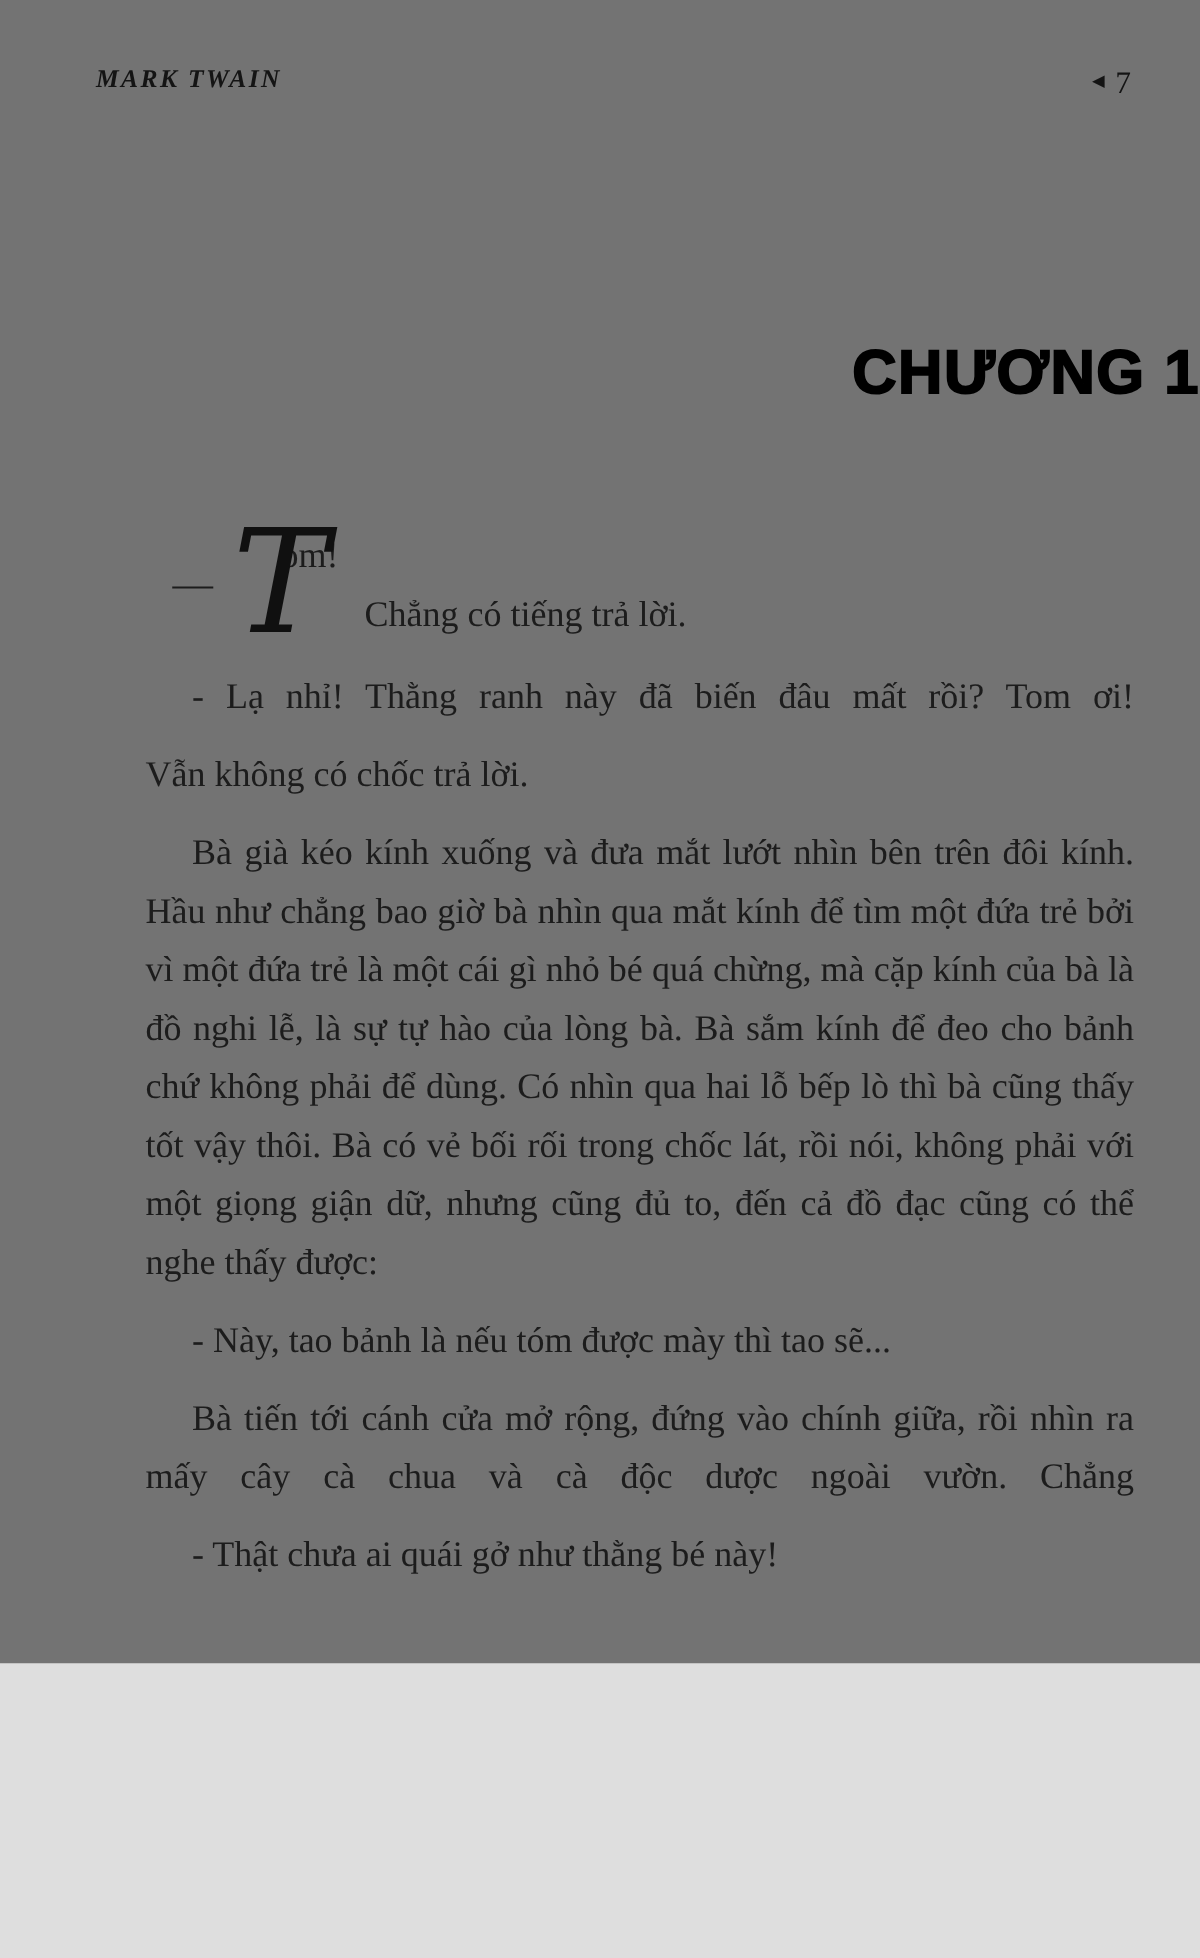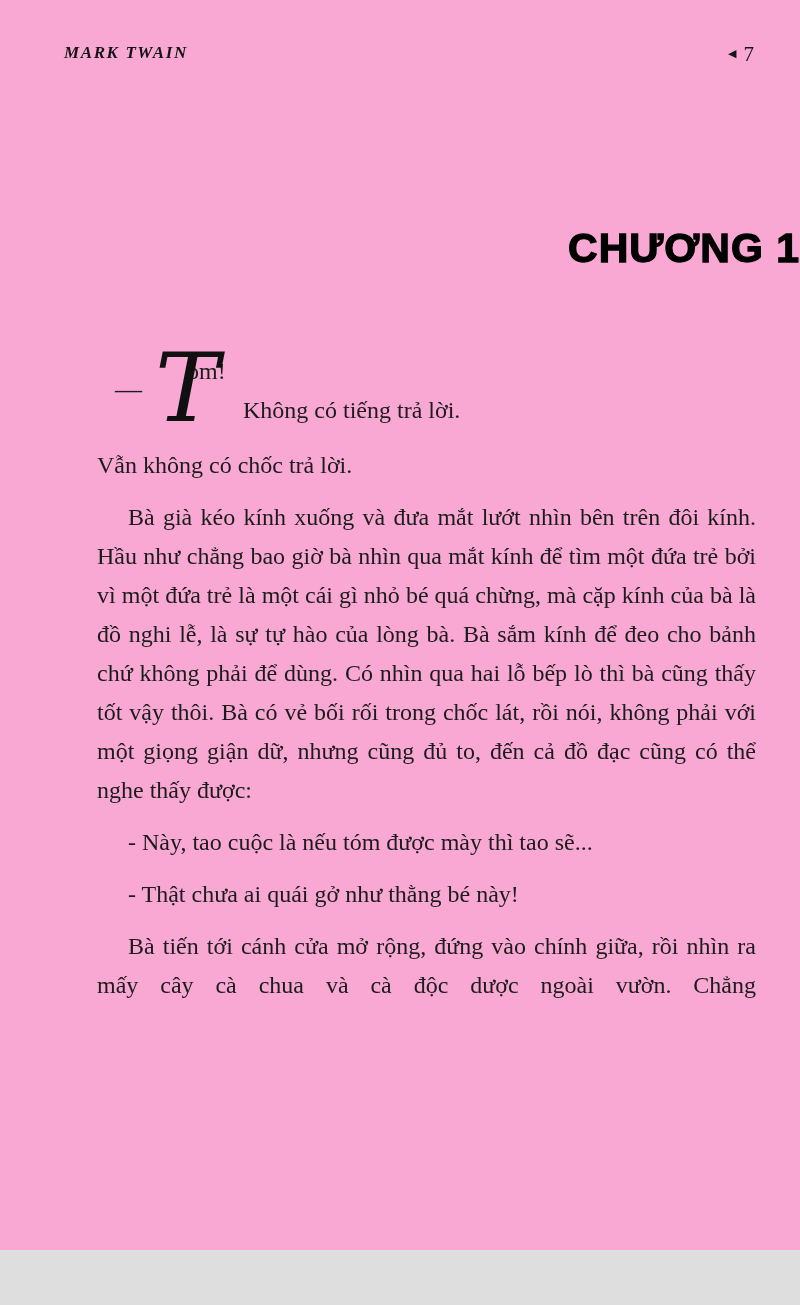--- a/index.html
+++ b/index.html
@@ -1,22 +1,22 @@
 <!DOCTYPE html>
 <html><head>
 <meta charset="utf-8">
 <style>
   * { margin: 0; padding: 0; box-sizing: border-box; }
   html, body { background: #dedede; }
   .page {
     position: relative;
     width: 800px;
-    height: 1250px;
+    height: 1109px;
     margin: 0 auto;
-    background: #f9a8d4;
+    background: #737373;
     color: #1b1b1b;
     overflow: hidden;
   }
   .running-head {
     position: absolute;
     top: 44px;
     left: 64px;
     right: 46px;
     display: flex;
     justify-content: space-between;
@@ -97,24 +97,25 @@
   </div>
 
   <div class="chapter-title">CHƯƠNG 1</div>
 
   <div class="body-text">
 
     <div class="para opening">
       <span class="dash">—</span>
       <span class="dropcap">T</span>
       <span class="line1">om!</span>
-      <span class="line2">Không có tiếng trả lời.</span>
+      <span class="line2">Chẳng có tiếng trả lời.</span>
     </div>
 
+    <div class="para indent fill">- Lạ nhỉ! Thằng ranh này đã biến đâu mất rồi? Tom ơi!</div>
     <div class="para">Vẫn không có chốc trả lời.</div>
     <div class="para indent">Bà già kéo kính xuống và đưa mắt lướt nhìn bên trên đôi kính. Hầu như chẳng bao giờ bà nhìn qua mắt kính để tìm một đứa trẻ bởi vì một đứa trẻ là một cái gì nhỏ bé quá chừng, mà cặp kính của bà là đồ nghi lễ, là sự tự hào của lòng bà. Bà sắm kính để đeo cho bảnh chứ không phải để dùng. Có nhìn qua hai lỗ bếp lò thì bà cũng thấy tốt vậy thôi. Bà có vẻ bối rối trong chốc lát, rồi nói, không phải với một giọng giận dữ, nhưng cũng đủ to, đến cả đồ đạc cũng có thể nghe thấy được:</div>
-    <div class="para indent">- Này, tao cuộc là nếu tóm được mày thì tao sẽ...</div>
+    <div class="para indent">- Này, tao bảnh là nếu tóm được mày thì tao sẽ...</div>
+    <div class="para indent fill">Bà tiến tới cánh cửa mở rộng, đứng vào chính giữa, rồi nhìn ra mấy cây cà chua và cà độc dược ngoài vườn. Chẳng</div>
     <div class="para indent">- Thật chưa ai quái gở như thằng bé này!</div>
-    <div class="para indent fill">Bà tiến tới cánh cửa mở rộng, đứng vào chính giữa, rồi nhìn ra mấy cây cà chua và cà độc dược ngoài vườn. Chẳng</div>
 
   </div>
 
 </div>
 
 </body></html>

